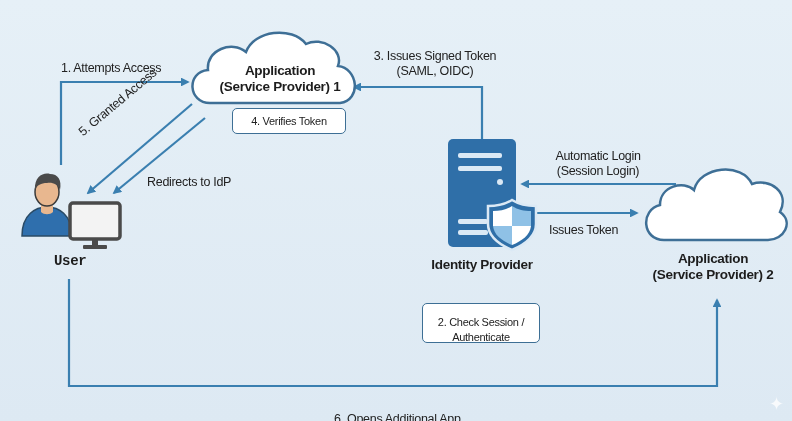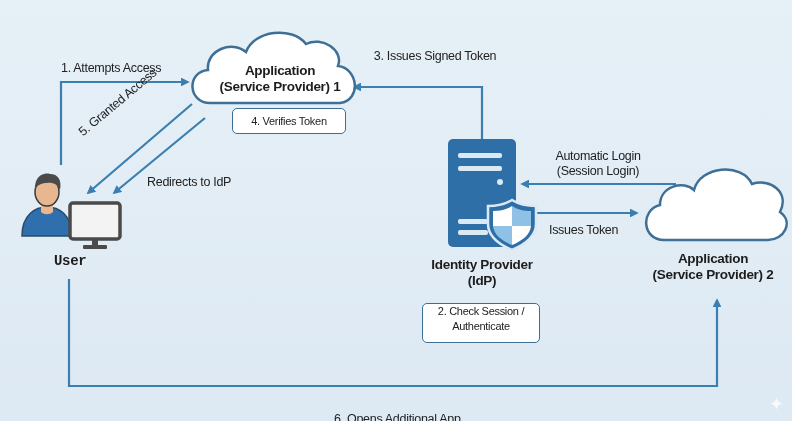--- a/index.html
+++ b/index.html
@@ -72,48 +72,48 @@
 
   <div class="lbl" style="left:54px;top:254px;font-size:14px;font-family:Liberation Mono, monospace;">User</div>
 
   <div class="lbl" style="left:205px;top:63px;width:150px;font-size:13.5px;line-height:16px;">
     <div>Application</div>
     <div>(Service Provider) 1</div>
   </div>
 
   <div class="lbl" style="left:412px;top:257px;width:140px;font-size:13.5px;line-height:16px;">
     <div>Identity Provider</div>
-    <div>(IdP)</div>
   </div>
 
   <div class="lbl" style="left:638px;top:251px;width:150px;font-size:13.5px;line-height:16px;">
     <div>Application</div>
     <div>(Service Provider) 2</div>
   </div>
 
   <div class="lbl reg" style="left:61px;top:61px;">1. Attempts Access</div>
 
   <div class="box" style="left:232px;top:108px;width:112px;height:24px;line-height:24px;">4. Verifies Token</div>
 
   <div class="lbl reg" style="left:76px;top:128px;transform:rotate(-40deg);transform-origin:left top;">5. Granted Access</div>
 
   <div class="lbl reg" style="left:147px;top:175px;">Redirects to IdP</div>
 
   <div class="lbl reg" style="left:360px;top:49px;width:150px;">
     <div>3. Issues Signed Token</div>
+    <div>(SAML, OIDC)</div>
   </div>
 
   <div class="lbl reg" style="left:538px;top:149px;width:120px;">
     <div>Automatic Login</div>
     <div>(Session Login)</div>
   </div>
 
   <div class="lbl reg" style="left:549px;top:223px;">Issues Token</div>
 
-  <div class="box" style="left:422px;top:303px;width:118px;height:40px;padding-top:0;box-sizing:border-box;">
+  <div class="box" style="left:422px;top:303px;width:118px;height:40px;padding-top:11px;box-sizing:border-box;">
     <div>2. Check Session /</div>
     <div>Authenticate</div>
   </div>
 
   <div class="lbl reg" style="left:334px;top:412px;">6. Opens Additional App</div>
 
   <div class="sparkle">✦</div>
 </div>
 
 </body></html>

